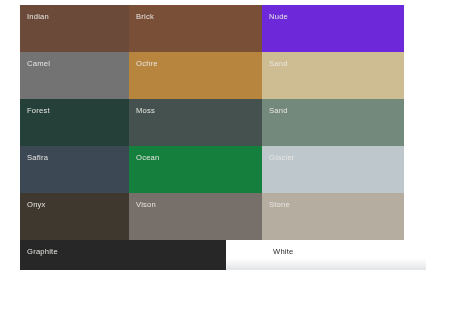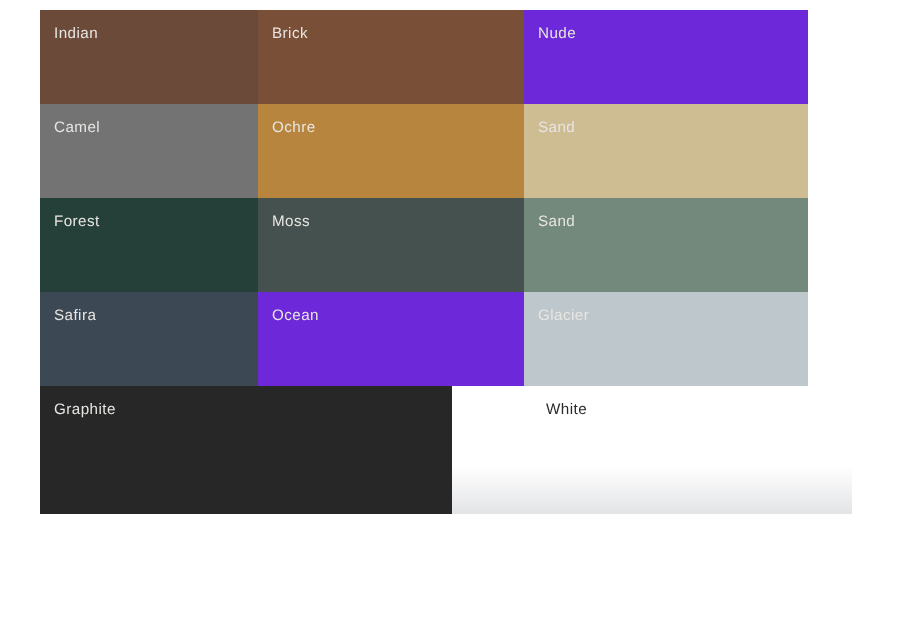--- a/index.html
+++ b/index.html
@@ -48,21 +48,21 @@
     letter-spacing: 0.22px;
     white-space: nowrap;
     font-weight: 400;
   }
 
   .label-light { color: #e8e6e2; }
   .label-dark  { color: #2a2a2a; margin-left: 40px; }
 
   
   .swatch-row.bottom {
-    height: 64px;
+    height: 30px;
     text-align: right;
   }
   .swatch-graphite { width: 206px; }
   .swatch-white {
     width: 200px;
     background-image: linear-gradient(#ffffff 62%, #e3e4e6 100%);
   }
 </style>
 </head>
 <body>
@@ -102,28 +102,39 @@
     </div>
     <div class="swatch swatch-col-3" style="background: rgb(115, 137, 124);">
       <span class="swatch-label label-light">Sand</span>
     </div>
   </div>
 
   <div class="swatch-row">
     <div class="swatch swatch-col-1" style="background: rgb(60, 72, 84);">
       <span class="swatch-label label-light">Safira</span>
     </div>
-    <div class="swatch swatch-col-2" style="background: #6d28d9;">
+    <div class="swatch swatch-col-2" style="background: #15803d;">
       <span class="swatch-label label-light">Ocean</span>
     </div>
     <div class="swatch swatch-col-3" style="background: rgb(189, 199, 204); padding-left: 11px;">
       <span class="swatch-label label-light">Glacier</span>
     </div>
   </div>
 
+  <div class="swatch-row">
+    <div class="swatch swatch-col-1" style="background: rgb(62, 56, 47);">
+      <span class="swatch-label label-light">Onyx</span>
+    </div>
+    <div class="swatch swatch-col-2" style="background: rgb(119, 111, 105);">
+      <span class="swatch-label label-light">Vison</span>
+    </div>
+    <div class="swatch swatch-col-3" style="background: rgb(181, 173, 160);">
+      <span class="swatch-label label-light">Stone</span>
+    </div>
+  </div>
 
   <div class="swatch-row bottom">
     <div class="swatch swatch-graphite" style="background: rgb(39, 39, 39);">
       <span class="swatch-label label-light">Graphite</span>
     </div>
     <div class="swatch swatch-white">
       <span class="swatch-label label-dark">White</span>
     </div>
   </div>
 

